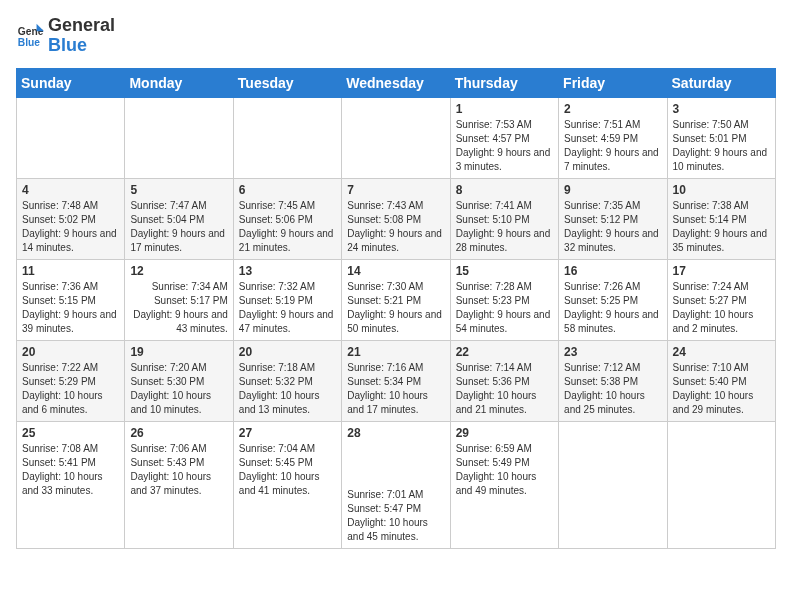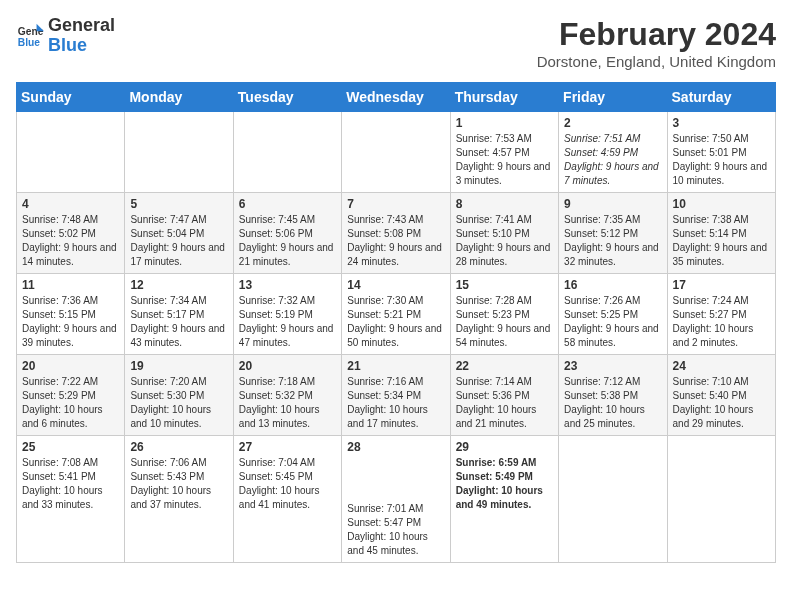--- a/index.html
+++ b/index.html
@@ -95,24 +95,20 @@
     <svg class="logo-icon" viewBox="0 0 30 30">
       <text x="2" y="14" font-size="11" font-weight="bold" fill="#333" font-family="Arial">General</text>
       <text x="2" y="26" font-size="11" font-weight="bold" fill="#2a7dd1" font-family="Arial">Blue</text>
       <polygon points="22,2 30,10 22,10" fill="#2a7dd1"></polygon>
     </svg>
     <div class="logo-text">
       <span style="color:#333">General</span>
       <span style="color:#2a7dd1">Blue</span>
     </div>
   </div>
-  <div class="title-block">
-    <div class="month-title">February 2024</div>
-    <div class="location-title">Dorstone, England, United Kingdom</div>
-  </div>
 </div>
 
 <table>
   <thead>
     <tr id="header-row">
         <th>Sunday</th>
         <th>Monday</th>
         <th>Tuesday</th>
         <th>Wednesday</th>
         <th>Thursday</th>
@@ -127,21 +123,21 @@
         <td class="empty"></td>
         <td class="empty"></td>
         <td>
           <span class="day-num">1</span>
           <div class="day-info" style="white-space: pre-line;">Sunrise: 7:53 AM
 Sunset: 4:57 PM
 Daylight: 9 hours and 3 minutes.</div>
         </td>
         <td>
           <span class="day-num">2</span>
-          <div class="day-info" style="white-space: pre-line; font-style: italic;">Sunrise: 7:51 AM
+          <div class="day-info" style="white-space: pre-line;">Sunrise: 7:51 AM
 Sunset: 4:59 PM
 Daylight: 9 hours and 7 minutes.</div>
         </td>
         <td>
           <span class="day-num">3</span>
           <div class="day-info" style="white-space: pre-line;">Sunrise: 7:50 AM
 Sunset: 5:01 PM
 Daylight: 9 hours and 10 minutes.</div>
         </td>
       </tr>
@@ -191,21 +187,21 @@
       </tr>
       <tr>
         <td>
           <span class="day-num">11</span>
           <div class="day-info" style="white-space: pre-line;">Sunrise: 7:36 AM
 Sunset: 5:15 PM
 Daylight: 9 hours and 39 minutes.</div>
         </td>
         <td>
           <span class="day-num">12</span>
-          <div class="day-info" style="white-space: pre-line;">Sunrise: 7:34 AM
+          <div class="day-info" style="white-space: pre-line; text-align: right;">Sunrise: 7:34 AM
 Sunset: 5:17 PM
 Daylight: 9 hours and 43 minutes.</div>
         </td>
         <td>
           <span class="day-num">13</span>
           <div class="day-info" style="white-space: pre-line;">Sunrise: 7:32 AM
 Sunset: 5:19 PM
 Daylight: 9 hours and 47 minutes.</div>
         </td>
         <td>
@@ -297,21 +293,21 @@
 Daylight: 10 hours and 41 minutes.</div>
         </td>
         <td>
           <span class="day-num">28</span>
           <div class="day-info" style="white-space: pre-line; margin-top: 48px;">Sunrise: 7:01 AM
 Sunset: 5:47 PM
 Daylight: 10 hours and 45 minutes.</div>
         </td>
         <td>
           <span class="day-num">29</span>
-          <div class="day-info" style="white-space: pre-line; font-weight: bold;">Sunrise: 6:59 AM
+          <div class="day-info" style="white-space: pre-line;">Sunrise: 6:59 AM
 Sunset: 5:49 PM
 Daylight: 10 hours and 49 minutes.</div>
         </td>
         <td class="empty"></td>
         <td class="empty"></td>
       </tr>
     </tbody>
 </table>
 
 </body></html>

